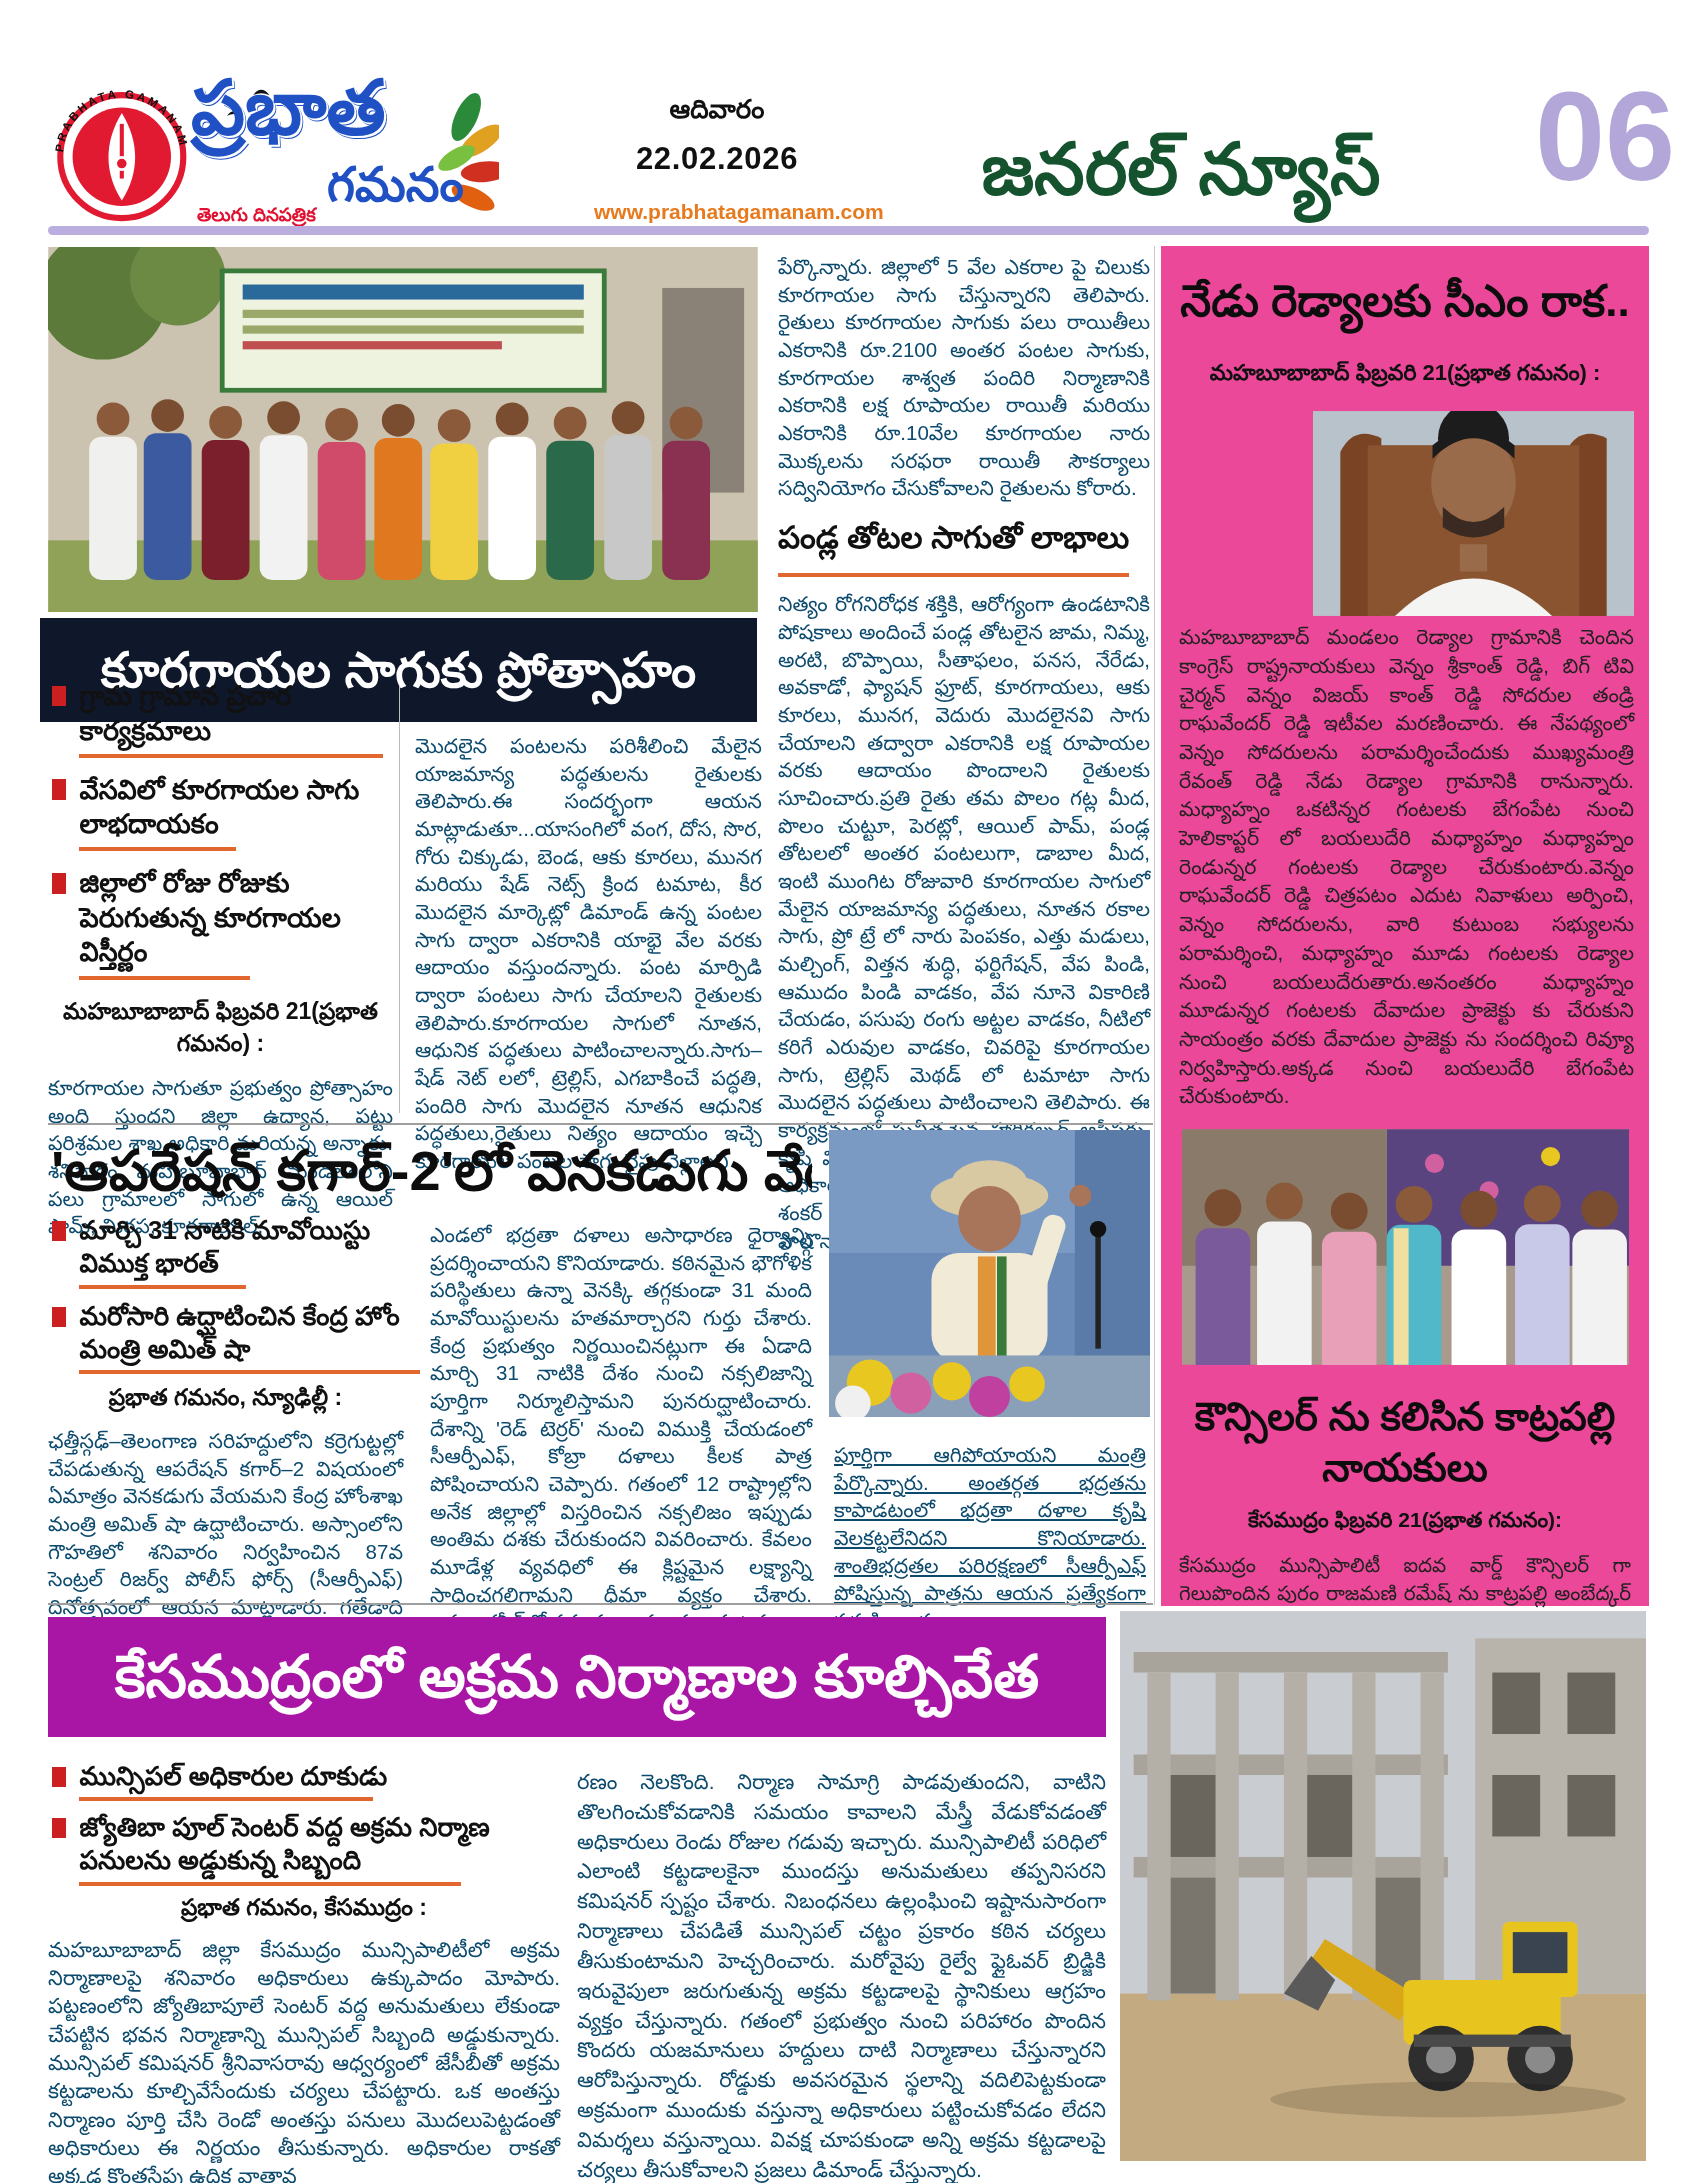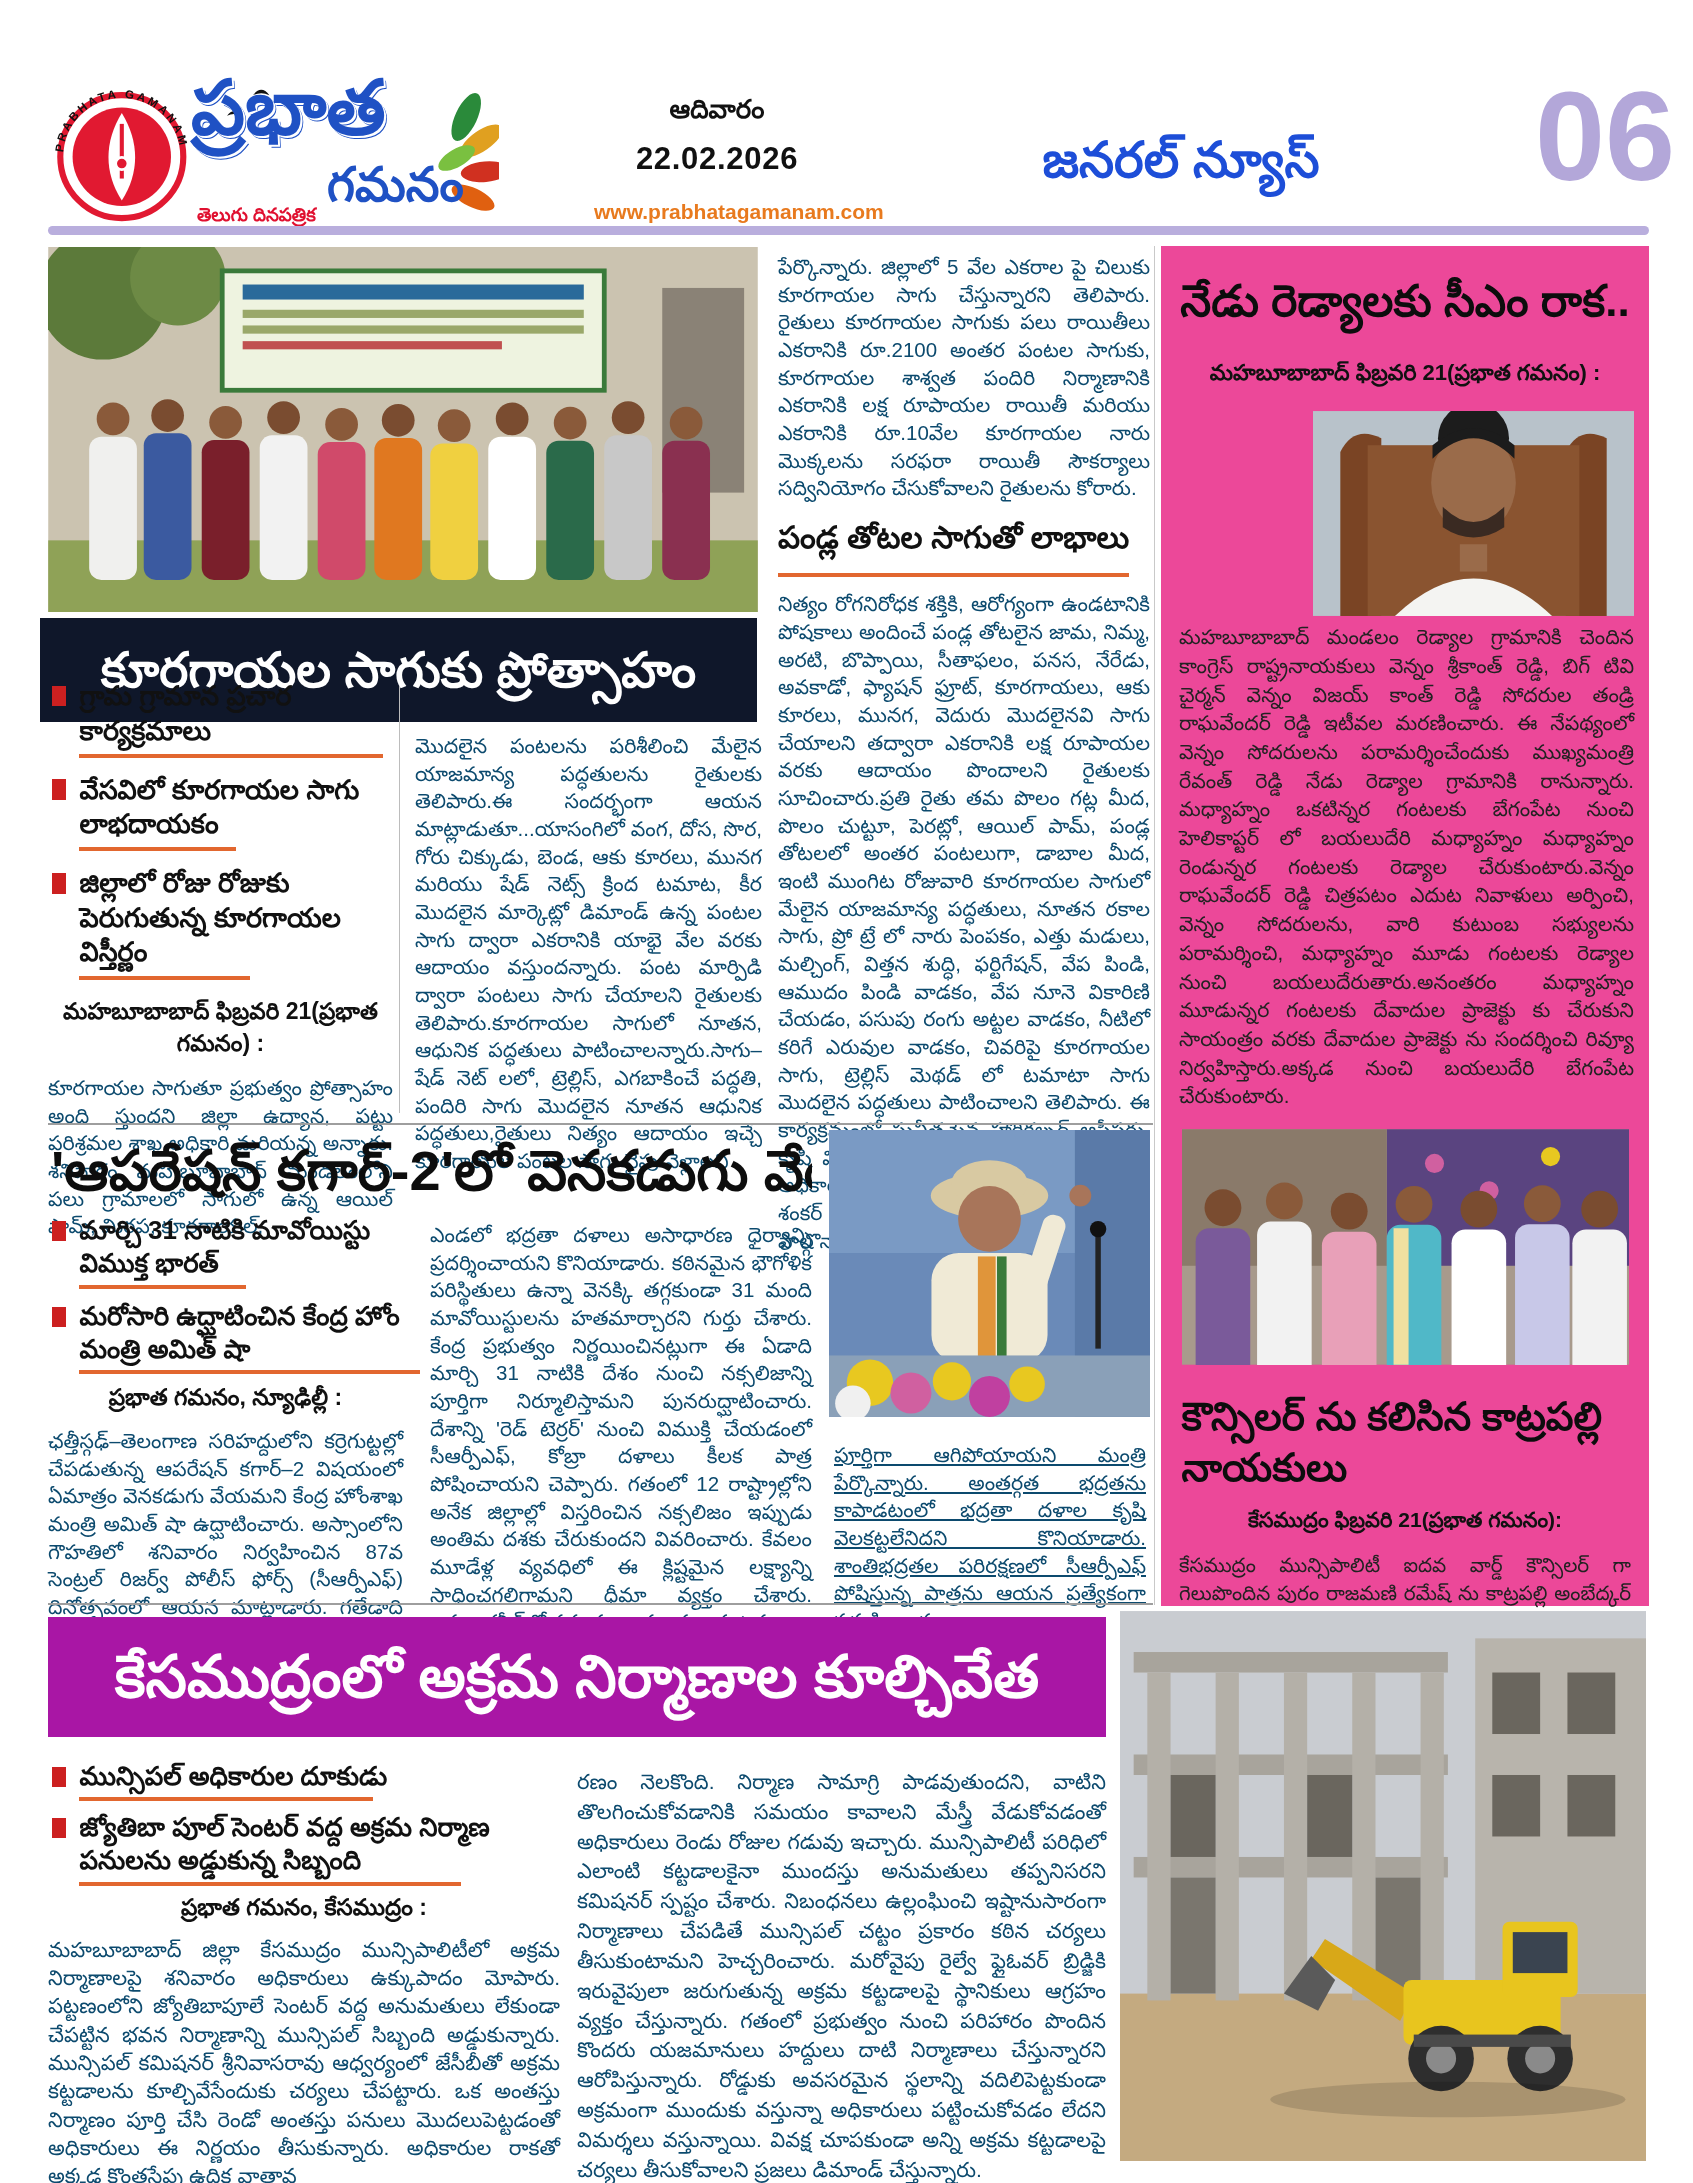--- a/index.html
+++ b/index.html
@@ -4,22 +4,22 @@
 <style>
   html,body{margin:0;padding:0;}
   body{width:1693px;height:2183px;position:relative;background:#ffffff;
        font-family:"Liberation Sans","DejaVu Sans",sans-serif;color:#1c1c1c;overflow:hidden;}
   .abs{position:absolute;}
   
   .day-block{left:594px;top:94px;width:246px;text-align:center;}
   .day{font-size:26px;font-weight:bold;color:#111;}
   .date{font-size:31px;font-weight:bold;color:#111;margin-top:9.6px;letter-spacing:0.7px;}
   .website{font-size:21px;color:#e87a1e;margin-top:23px;font-weight:bold;}
-  .section-title{left:850px;top:106px;width:662px;text-align:center;font-size:50px;font-weight:bold;
-                 color:#1d4ed8;white-space:nowrap;overflow:hidden;height:119px;line-height:109px;}
+  .section-title{left:850px;top:115px;width:662px;text-align:center;font-size:72px;font-weight:bold;
+                 color:#14532d;white-space:nowrap;overflow:hidden;height:119px;line-height:109px;}
   .page-num{left:1535px;top:68px;font-size:126px;font-weight:bold;color:#b3a7d9;line-height:137px;}
   .header-rule{left:48px;top:226px;width:1601px;height:9px;background:#b9aedd;border-radius:4.8px;}
   .logo-wrap{left:48px;top:76px;width:451px;height:147px;}
   .logo-telugu-main{left:143px;top:-12.3px;font-size:76px;font-weight:bold;color:#1f51c4;
       text-shadow:2px 2px 0 #ffffff,2.7px 2.7px 0 #1f51c4;}
   .logo-telugu-sub{left:279px;top:81px;font-size:48px;font-weight:bold;color:#1f51c4;}
   .logo-tagline{left:149px;top:128px;font-size:18.4px;font-weight:bold;color:#e01030;}
   
   .body{font-size:20.5px;line-height:1.35;text-align:justify;color:#0c4a6e;}
   .dateline{font-weight:bold;font-size:23px;text-align:center;color:#111;}
@@ -39,21 +39,21 @@
   .dem-banner{left:48px;top:1617px;width:1058px;height:120px;background:#a916a5;overflow:hidden;}
   .dem-banner h1{margin:0;color:#fff;font-size:59px;line-height:120px;text-align:center;white-space:nowrap;}
   
   .panel{left:1161px;top:246px;width:488px;height:1360px;background:#ec4899;}
   .cm-headline{margin:30px 13.7px 0 13.7px;text-align:center;font-size:44px;font-weight:bold;color:#0d0d0d;
                white-space:nowrap;overflow:hidden;}
   .panel .dateline{font-size:22px;margin-top:23px;}
   .cm-bodywrap{margin:16.4px 15px 0 18px;font-size:20.5px;line-height:1.4;text-align:justify;color:#222;}
   .photo-cm{float:right;width:321px;height:205px;margin:4.1px 0 6.8px 11px;}
   .photo-group{display:block;margin:18px auto 0 auto;}
-  .cl-headline{margin:27px 20.5px 0 20.5px;text-align:left;font-size:39px;font-weight:bold;color:#0d0d0d;line-height:1.3;}
+  .cl-headline{margin:27px 20.5px 0 20.5px;text-align:center;font-size:39px;font-weight:bold;color:#0d0d0d;line-height:1.3;}
   .cl-body{margin:15px 18px 0 18px;font-size:20px;line-height:1.38;text-align:justify;color:#222;}
   svg{display:block;}
 </style>
 </head>
 <body>
 
 <div class="abs logo-wrap">
   <svg width="451" height="147" viewBox="0 0 660 215">
     <defs>
         <path id="arcP" d="M 22,118 A 86,86 0 1 1 194,118"></path>

